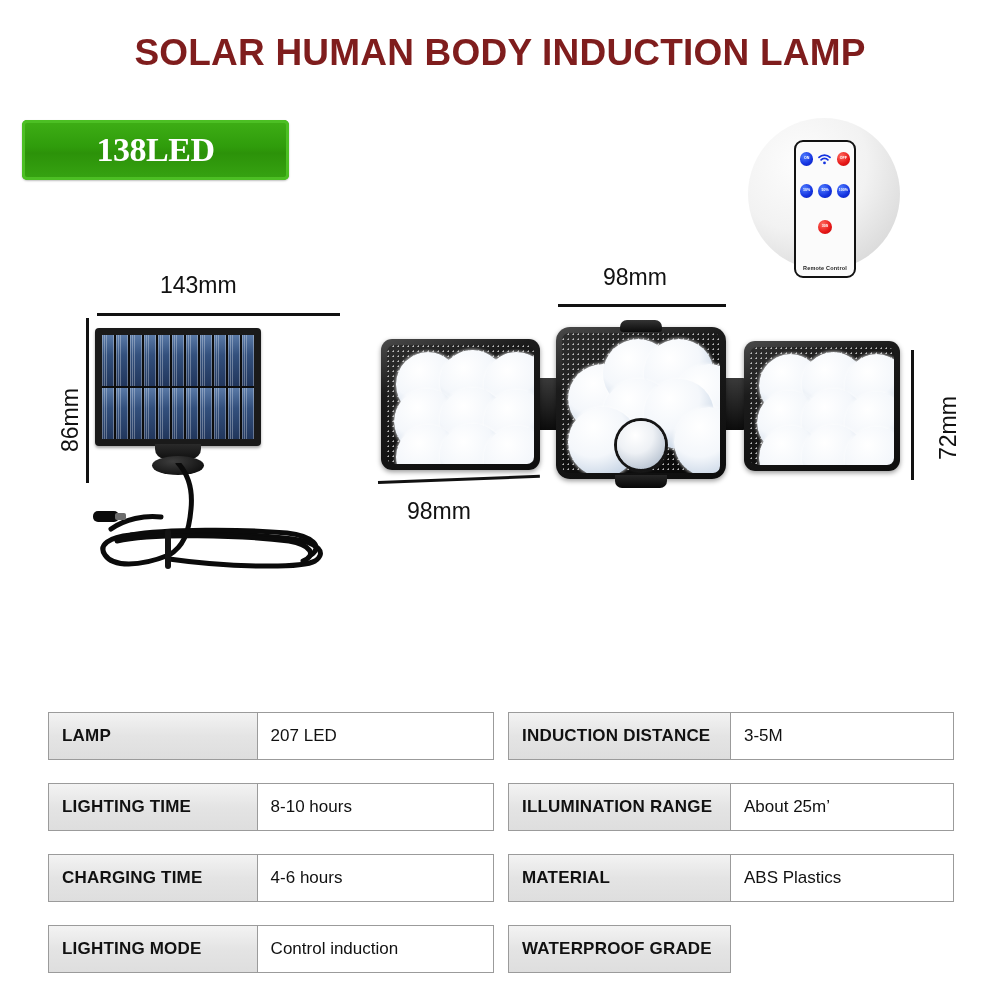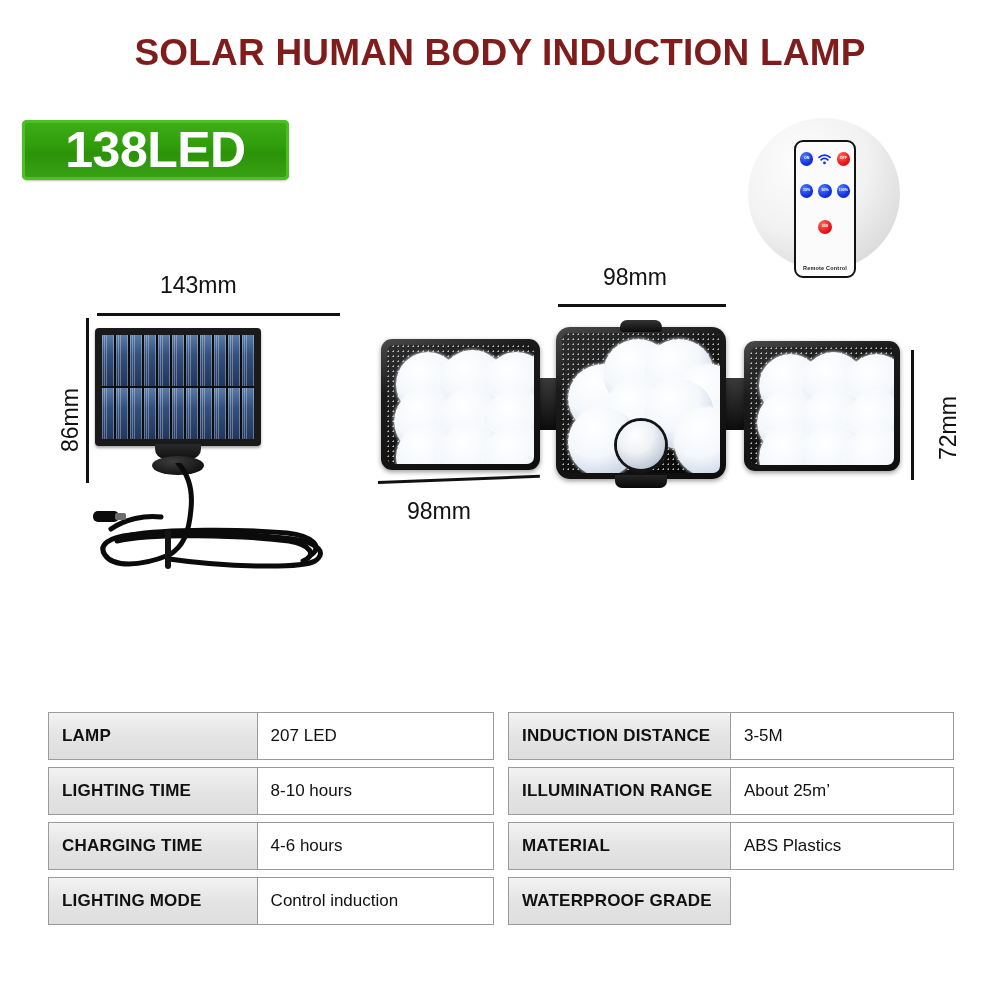--- a/index.html
+++ b/index.html
@@ -35,25 +35,26 @@
     left: 22px; top: 120px;
     width: 267px; height: 60px;
     border-radius: 5px;
     background: linear-gradient(180deg,#3faf16 0%, #2f9c0b 45%, #2c9209 55%, #37a412 100%);
     box-shadow: inset 0 0 0 3px #4cbf24, 0 1px 2px rgba(0,0,0,.25);
     display: flex;
     align-items: center;
     justify-content: center;
   }
   #led-badge .badge-text {
-    font-size: 50px;
+    font-size: 34px;
     font-weight: bold;
     color: #ffffff;
     letter-spacing: -0.5px;
     line-height: 1;
+    font-family: Liberation Serif, serif;
   }
 
   
   #remote-wrap {
     position: absolute;
     left: 748px; top: 118px;
     width: 152px; height: 162px;
   }
   #remote-disc {
     position: absolute;
@@ -281,21 +282,21 @@
     left: 48px; top: 712px;
     width: 906px;
   }
   .spec-columns {
     display: flex;
     gap: 14px;
   }
   .spec-col { flex: 1; }
   .spec-row {
     display: flex;
-    margin-bottom: 7px;
+    margin-bottom: 23px;
     align-items: flex-end;
   }
   .spec-key, .spec-val {
     border: 1.6px solid #9b9b9b;
     box-sizing: border-box;
     height: 48px;
     display: flex;
     align-items: center;
     padding: 0 13px;
     font-size: 17px;

